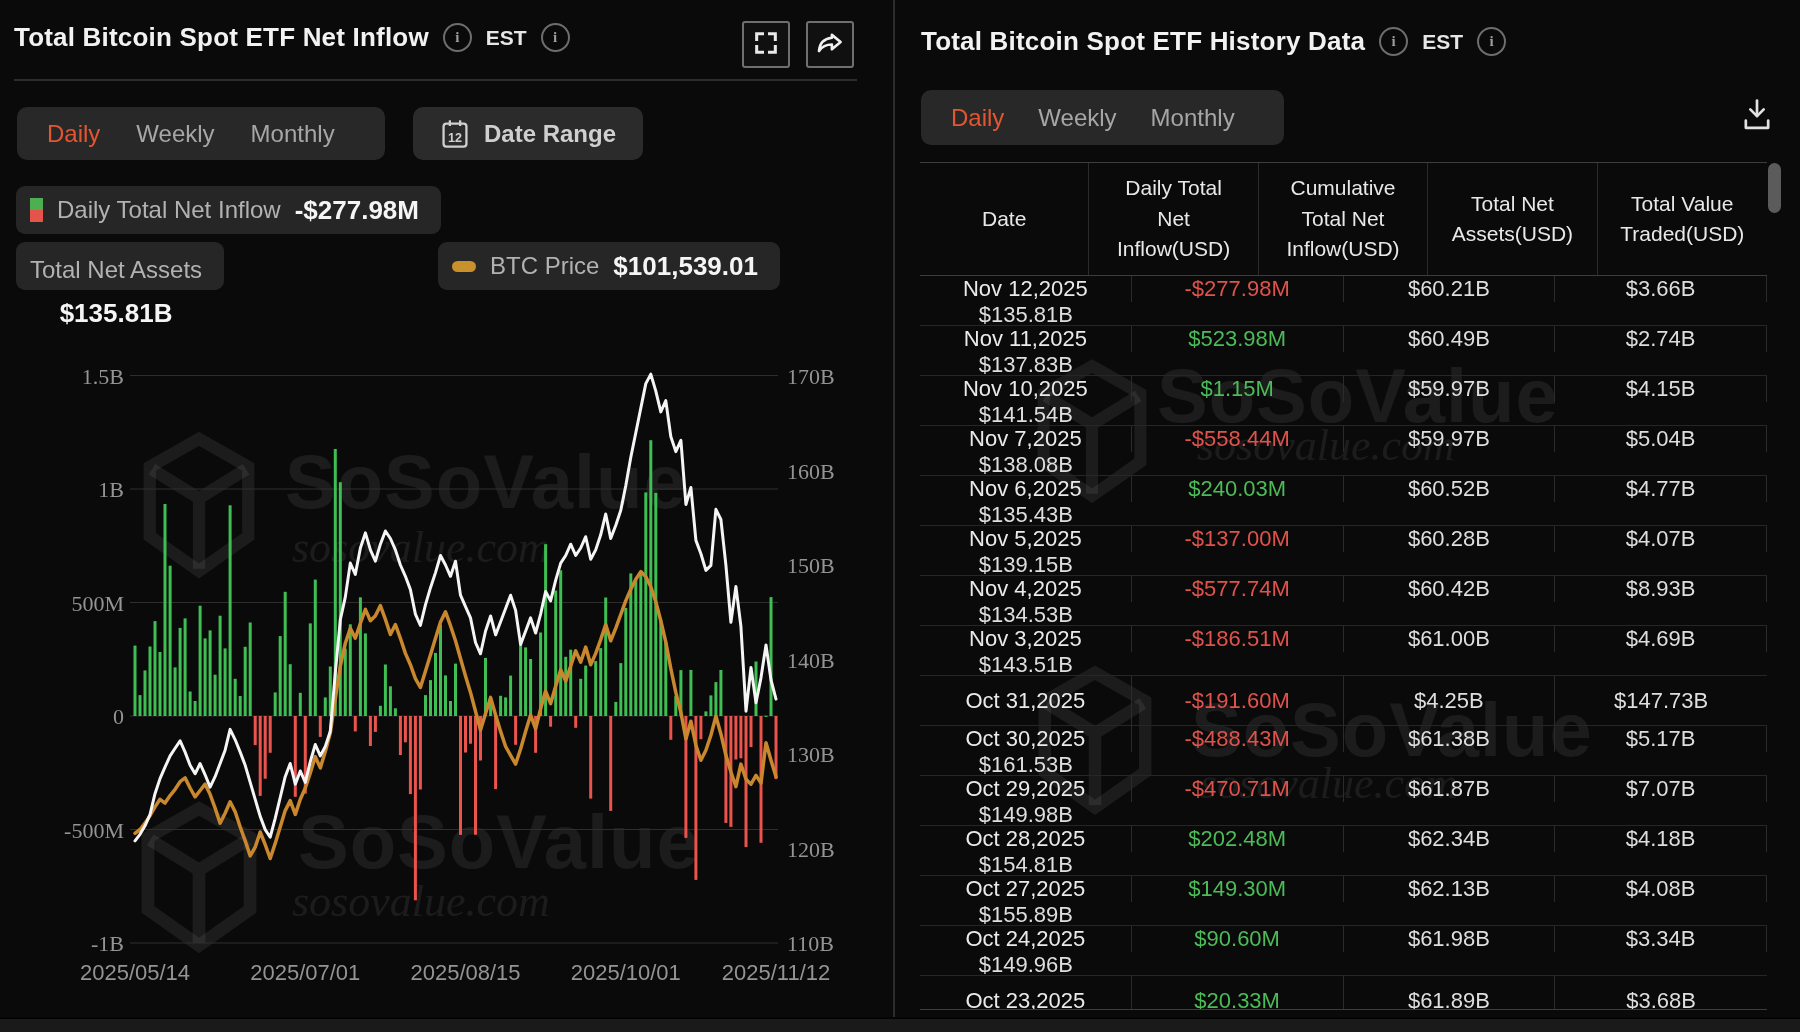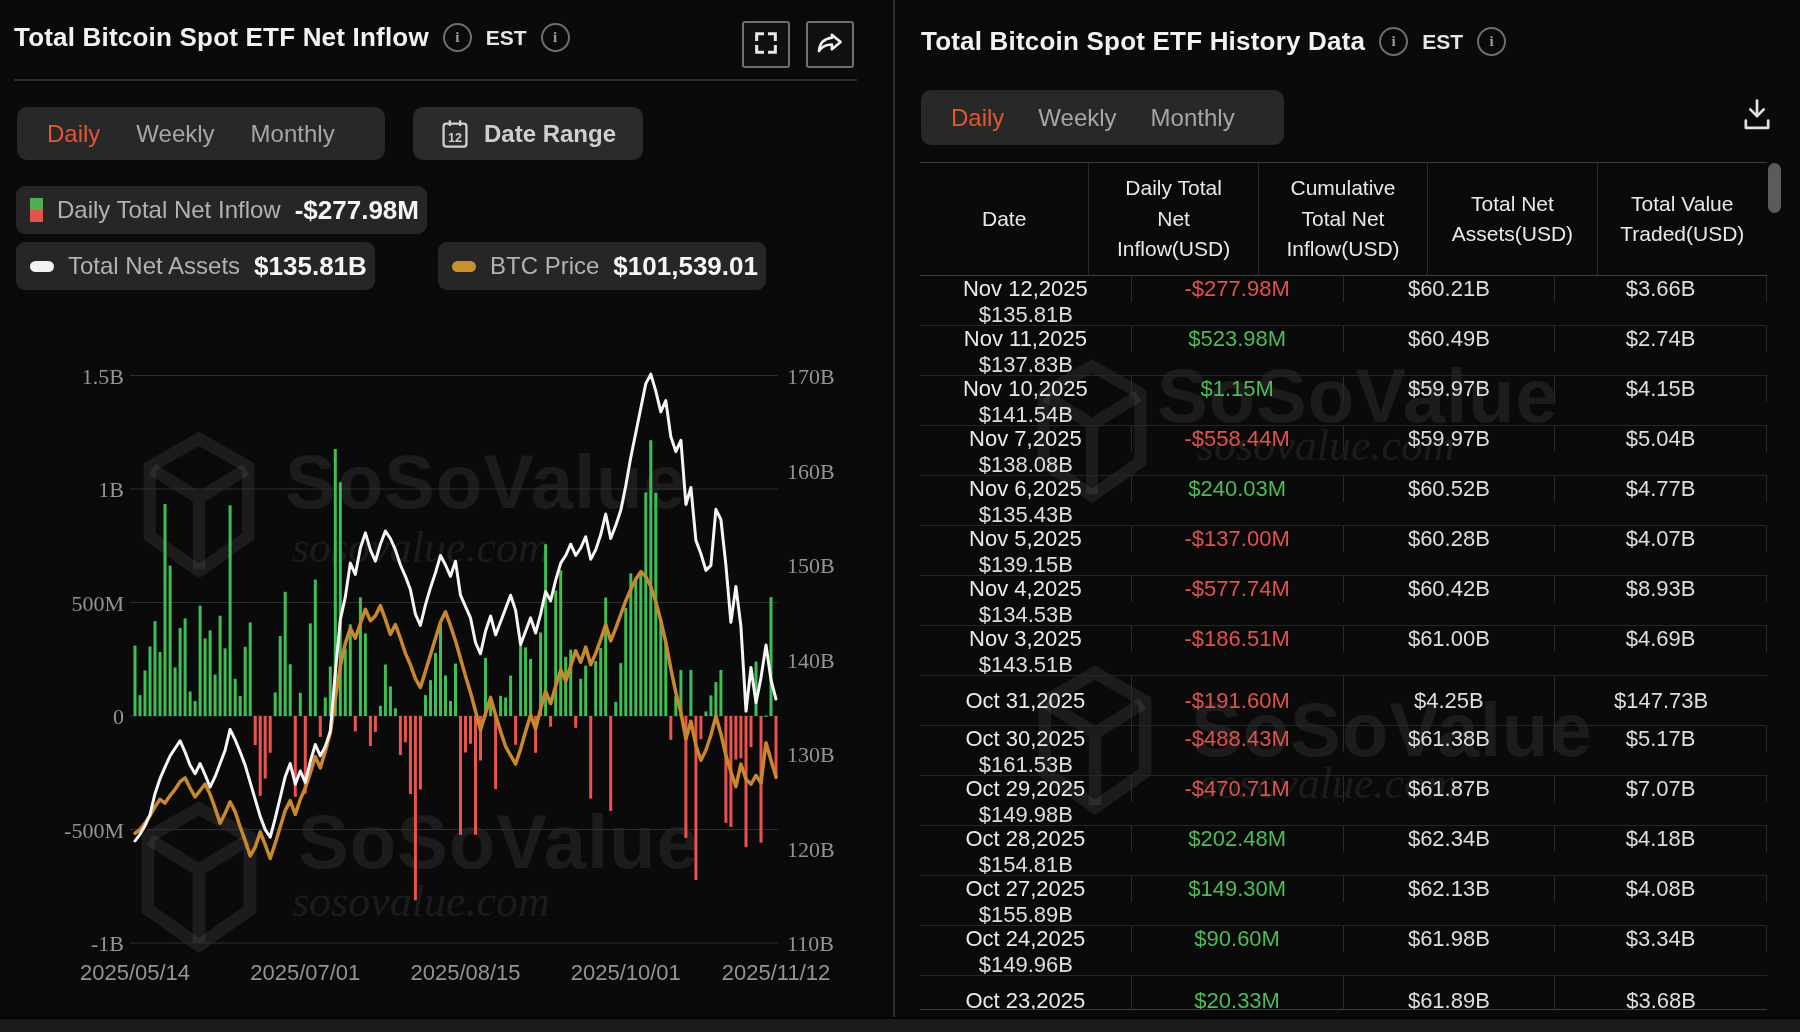--- a/index.html
+++ b/index.html
@@ -26,21 +26,21 @@
   .tab.active{color:#e4562f;}
   #chart-tabbar{left:17px;top:107px;width:368px;height:53px;}
   #table-tabbar{left:26px;top:90px;width:363px;height:55px;gap:34px;}
 
   #date-range-btn{position:absolute;left:413px;top:107px;width:230px;height:53px;background:#2b2b2b;
     border-radius:10px;display:flex;align-items:center;justify-content:center;gap:14px;}
   #date-range-btn span{font-size:24px;font-weight:bold;color:#cfcfcf;}
 
   
   .pill{position:absolute;background:#262626;border-radius:9px;height:48px;display:inline-flex;
-    align-items:center;gap:14px;padding:0 8px 0 14px;}
+    align-items:center;gap:14px;padding:0 22px 0 14px;}
   .pill .lab{font-size:24px;color:#b2b2b2;white-space:nowrap;}
   .pill .val{font-size:26px;font-weight:bold;color:#f5f5f5;white-space:nowrap;}
   .sq-stack{display:flex;flex-direction:column;}
   .sq{width:13px;height:12px;}
   .dash{width:24px;height:11px;border-radius:6px;}
 
   
   #chart{position:absolute;left:0;top:0;z-index:2;}
   #chart .grid{stroke:#2e2e2e;stroke-width:1;}
   #chart text{fill:#949494;}
@@ -125,21 +125,21 @@
   </div>
 
   <div class="pill" style="left:16px;top:186px;">
     <span class="sq-stack">
       <span class="sq" style="background:#4caf50;"></span>
         <span class="sq" style="background:#e4544b;"></span>
     </span>
     <span class="lab">Daily Total Net Inflow</span>
     <span class="val">-$277.98M</span>
   </div>
-  <div class="pill" style="left:16px;top:242px;">
+  <div class="pill" style="left:16px;top:242px;flex-direction:column;">
     <span class="dash" style="background:#f2f2f2;"></span>
     <span class="lab">Total Net Assets</span>
     <span class="val">$135.81B</span>
   </div>
   <div class="pill" style="left:438px;top:242px;">
     <span class="dash" style="background:#c9912c;"></span>
     <span class="lab">BTC Price</span>
     <span class="val">$101,539.01</span>
   </div>
 

